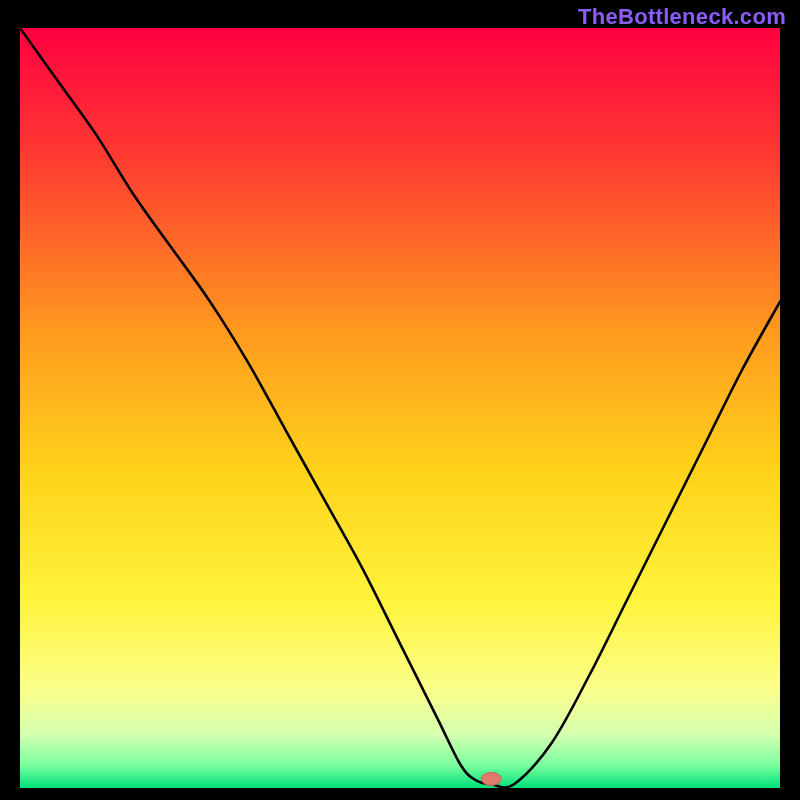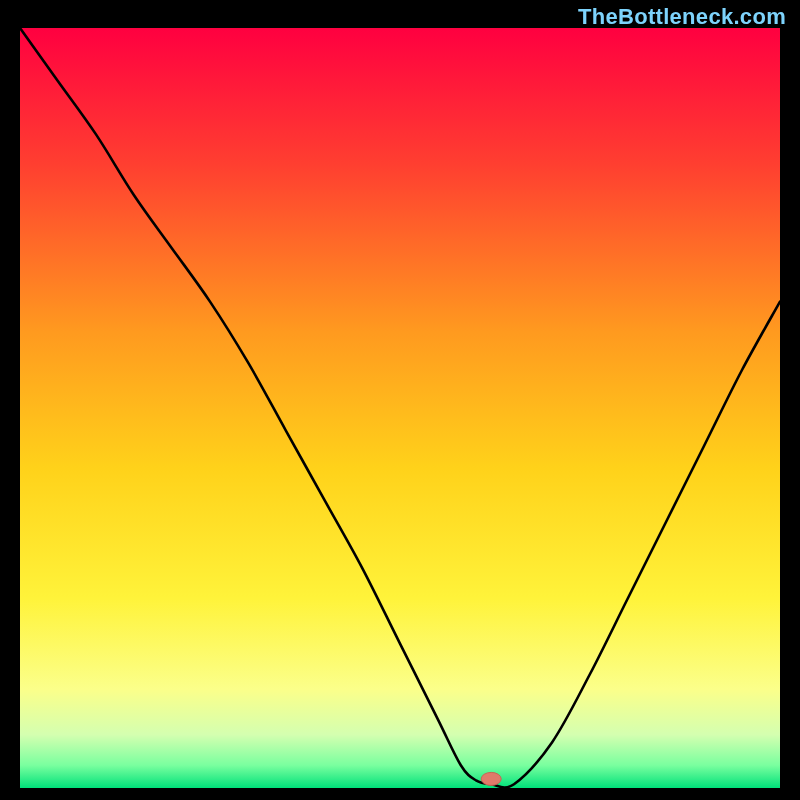--- a/index.html
+++ b/index.html
@@ -14,21 +14,21 @@
   .outer {
     width: 800px;
     height: 800px;
     background: #000;
     position: relative;
   }
   .watermark {
     position: absolute;
     top: 4px;
     right: 14px;
-    color: #7dd3fc;
+    color: #8b5cf6;
     font-size: 22px;
     font-weight: 600;
     letter-spacing: 0.3px;
     user-select: none;
   }
   svg.plot {
     position: absolute;
     left: 20px;
     top: 28px;
     width: 760px;

